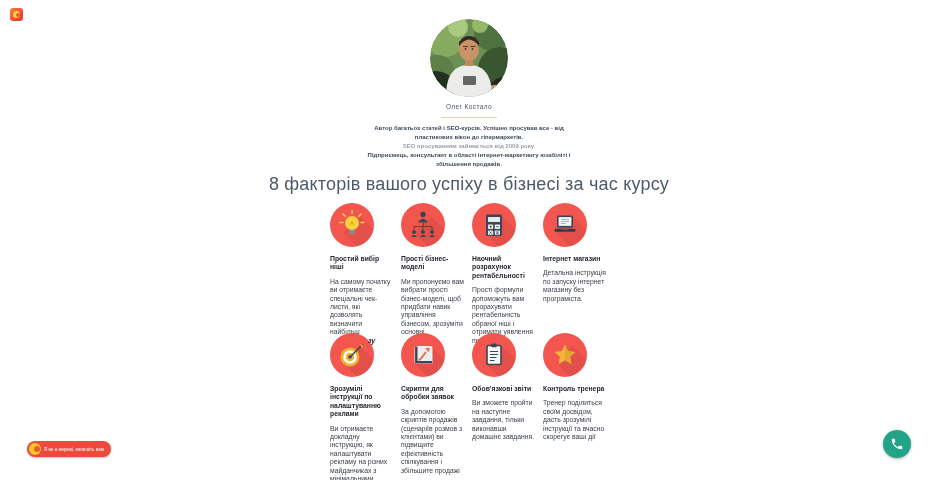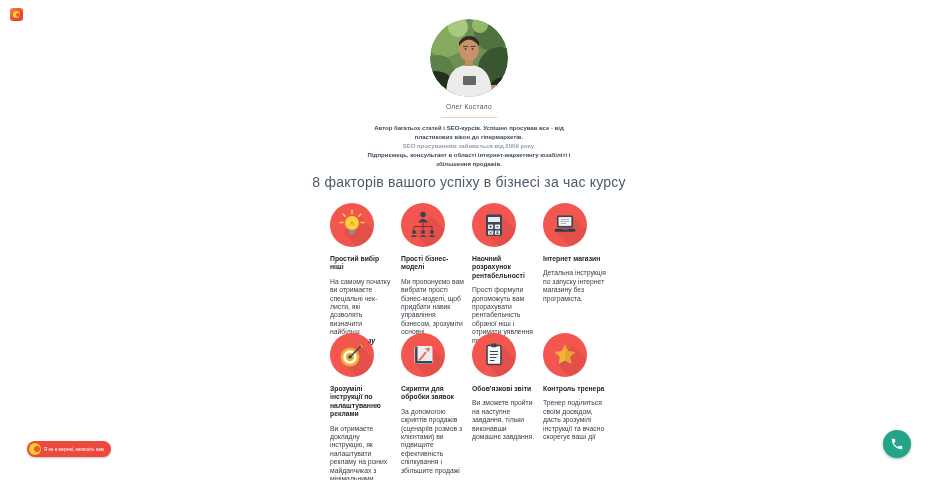--- a/index.html
+++ b/index.html
@@ -14,21 +14,21 @@
   .corner-badge .dot i{position:absolute;right:0;top:1.5px;width:4px;height:4px;border-radius:50%;
     background:#f0582f;display:block;}
 
   
   .hero{text-align:center;}
   .avatar{width:78px;height:78px;border-radius:50%;overflow:hidden;margin:19px auto 0;display:block;}
   .person-name{margin-top:6px;font-size:6.5px;letter-spacing:.4px;color:#4b5464;}
   .divider{width:56px;height:1px;background:#f0cdb0;margin:7px auto 0;}
   .bio{margin-top:6px;font-size:6px;line-height:9px;font-weight:bold;color:#3e4a5a;}
   .bio .muted{color:#98a0aa;}
-  .section-title{margin:5px 0 4px;font-size:14px;font-weight:400;color:#4c5a69;text-align:center;
+  .section-title{margin:5px 0 4px;font-size:18px;font-weight:400;color:#4c5a69;text-align:center;
     letter-spacing:.2px;}
 
   
   .grid{position:absolute;left:330px;top:203px;width:280px;display:grid;
     grid-template-columns:repeat(4,63px);column-gap:8px;grid-template-rows:130px auto;}
   .cell{position:relative;overflow:visible;}
   .icon-circle{width:44px;height:44px;display:block;}
   .f-title{margin-top:8px;font-size:6.8px;line-height:8.4px;font-weight:bold;color:#23272d;}
   .f-body{margin-top:6px;font-size:6.8px;line-height:8.4px;color:#383e46;}
   .frag{position:absolute;left:38px;top:4px;font-size:7px;font-weight:bold;font-style:italic;color:#23272d;}

